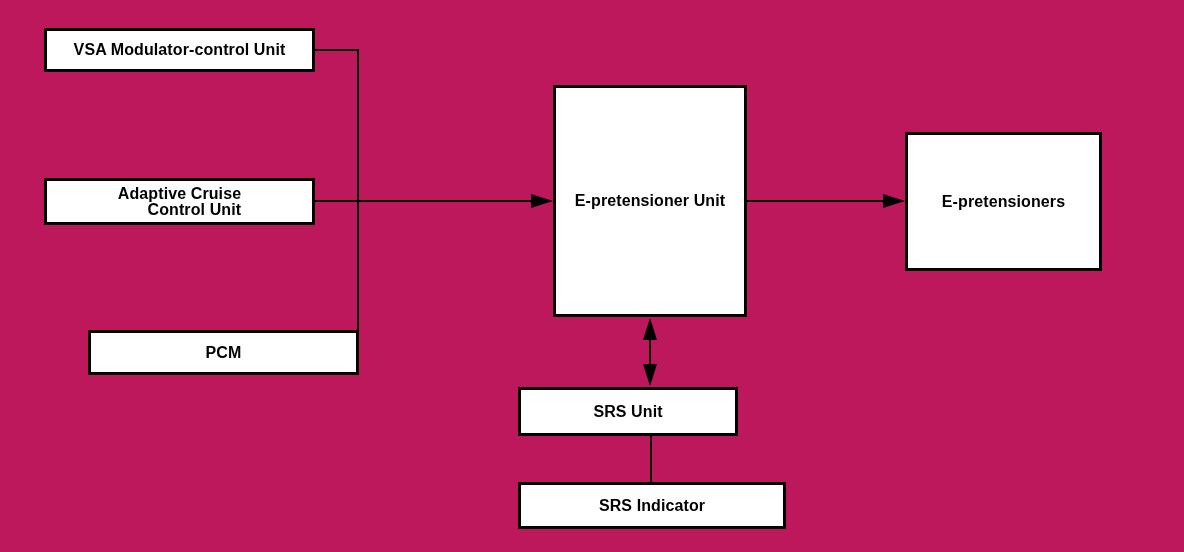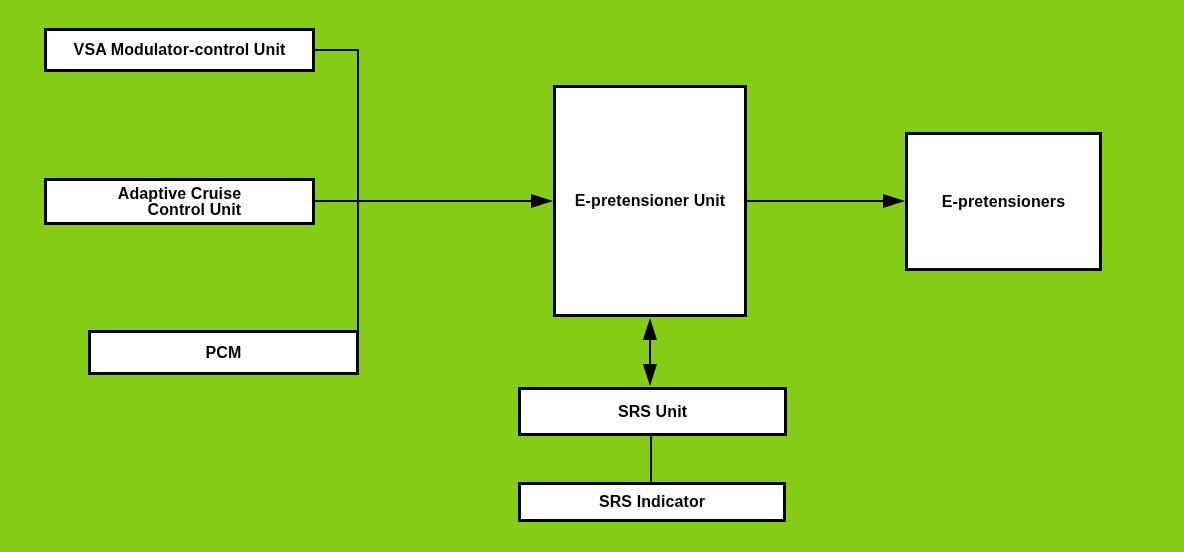--- a/index.html
+++ b/index.html
@@ -4,21 +4,21 @@
 <style>
   html, body {
     margin: 0;
     padding: 0;
     background: #ffffff;
   }
   .diagram-canvas {
     position: relative;
     width: 1184px;
     height: 552px;
-    background: #84cc16;
+    background: #be185d;
     font-family: "Liberation Sans", sans-serif;
     overflow: hidden;
   }
   .wires {
     position: absolute;
     left: 0;
     top: 0;
     width: 1184px;
     height: 552px;
   }
@@ -43,22 +43,22 @@
   }
   .node .lbl.center {
     text-align: center;
   }
   
   .n-vsa  { left: 44px;  top: 28px;  width: 271px; height: 44px; }
   .n-acc  { left: 44px;  top: 178px; width: 271px; height: 47px; }
   .n-pcm  { left: 44px;  top: 330px; width: 271px; height: 45px; margin-left: 44px; }
   .n-epu  { left: 553px; top: 85px;  width: 194px; height: 232px; }
   .n-eps  { left: 905px; top: 132px; width: 197px; height: 139px; }
-  .n-srsu { left: 518px; top: 387px; width: 269px; height: 49px; }
-  .n-srsi { left: 518px; top: 482px; width: 268px; height: 40px; }
+  .n-srsu { left: 518px; top: 387px; width: 220px; height: 49px; }
+  .n-srsi { left: 518px; top: 482px; width: 268px; height: 47px; }
 </style>
 </head>
 <body>
 
 <div class="diagram-canvas">
 
   <svg class="wires" viewBox="0 0 1184 552" xmlns="http://www.w3.org/2000/svg">
 
     <polyline points="315,50 358,50 358,352 315,352" fill="none" stroke="#000000" stroke-width="2"></polyline>
 

